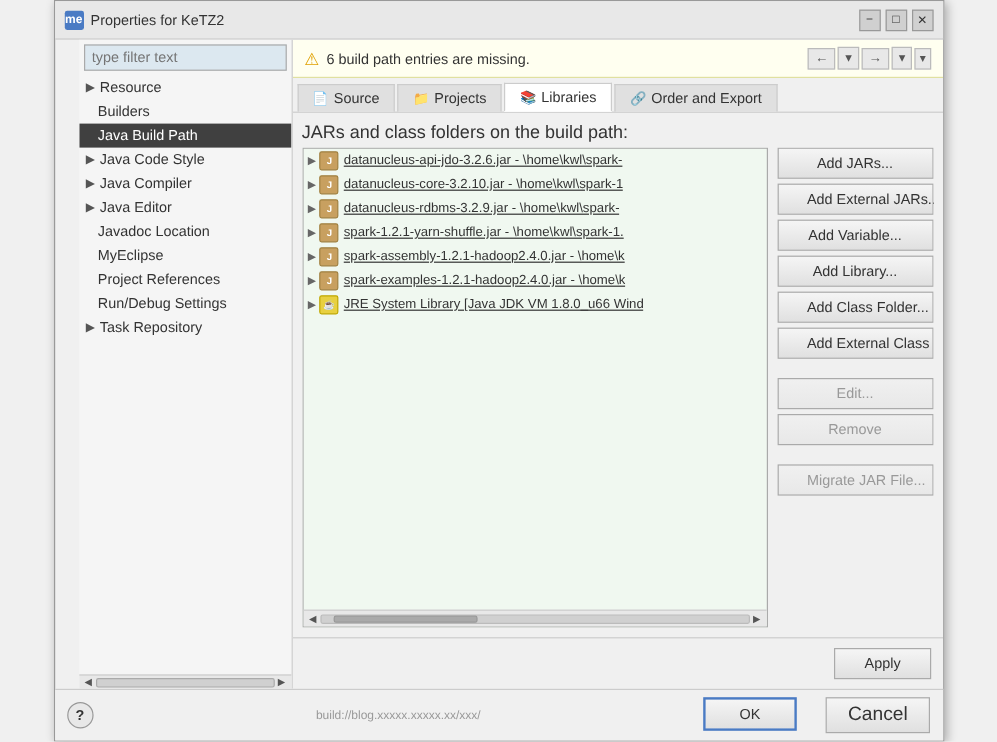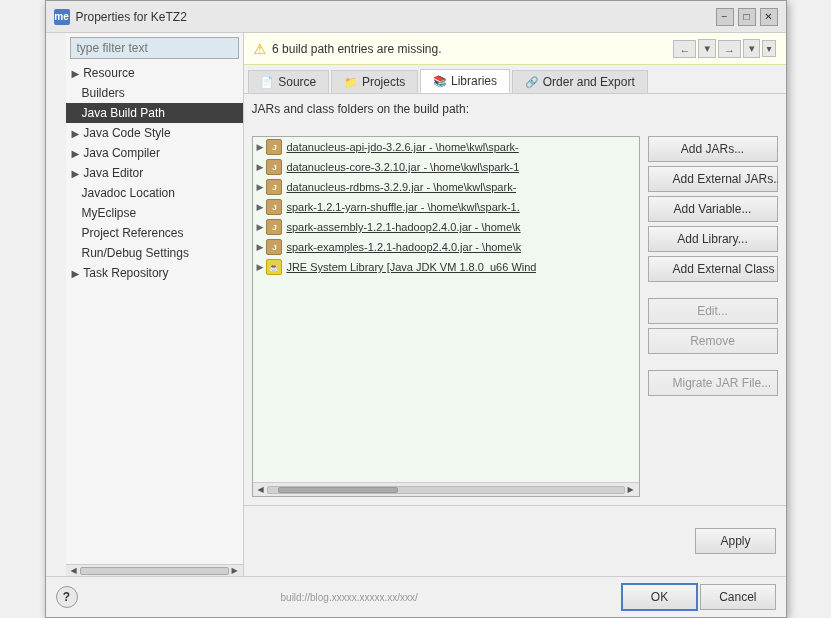--- a/index.html
+++ b/index.html
@@ -226,23 +226,23 @@
     }
     
     .build-path-content {
       flex: 1;
       display: flex;
       flex-direction: column;
       padding: 8px;
       overflow: hidden;
     }
     .section-label {
-      font-size: 12px;
-      color: #333;
-      margin-bottom: 20px;
+      font-size: 15px;
+      color: #333;
+      margin-bottom: 4px;
     }
     .libraries-area {
       flex: 1;
       display: flex;
       gap: 8px;
       overflow: hidden;
     }
     .lib-list-container {
       flex: 1;
       border: 1px solid #aaa;
@@ -354,21 +354,21 @@
       background: linear-gradient(to bottom, #f0f0f0, #e8e8e8);
     }
     .btn-spacer {
       height: 8px;
     }
     
     .bottom-bar {
       display: flex;
       justify-content: flex-end;
       align-items: center;
-      padding: 22px 10px;
+      padding: 8px 10px;
       border-top: 1px solid #ccc;
       background: #f0f0f0;
       flex-shrink: 0;
     }
     .apply-btn {
       padding: 5px 24px;
       background: linear-gradient(to bottom, #f5f5f5, #e0e0e0);
       border: 1px solid #aaa;
       cursor: pointer;
       font-size: 12px;
@@ -398,37 +398,37 @@
       font-weight: bold;
     }
     .footer-url {
       margin-left: auto;
       font-size: 10px;
       color: #999;
     }
     .ok-cancel-area {
       margin-left: auto;
       display: flex;
-      gap: 2px;
-      align-items: center;
+      gap: 24px;
+      align-items: flex-start;
     }
     .ok-btn {
       padding: 5px 28px;
       background: linear-gradient(to bottom, #f5f5f5, #e0e0e0);
       border: 2px solid #4a7bc4;
       cursor: pointer;
       font-size: 12px;
       color: #333;
     }
     .cancel-btn {
       padding: 5px 18px;
       background: linear-gradient(to bottom, #f5f5f5, #e0e0e0);
       border: 1px solid #aaa;
       cursor: pointer;
-      font-size: 12px;
+      font-size: 16px;
       color: #333;
     }
   </style>
 </head>
 <body>
 
 <div class="window">
 
   <div class="titlebar">
     <div class="titlebar-icon">
@@ -576,20 +576,21 @@
               </div>
               <div class="hscroll-arrow">▶</div>
             </div>
           </div>
 
           <div class="buttons-col">
             <button class="action-btn">Add JARs...</button>
             <button class="action-btn">Add External JARs...</button>
             <button class="action-btn">Add Variable...</button>
             <button class="action-btn">Add Library...</button>
+            <button class="action-btn">Add Class Folder...</button>
             <button class="action-btn">Add External Class Folder...</button>
             <div class="btn-spacer"></div>
             <button class="action-btn" disabled="">Edit...</button>
             <button class="action-btn" disabled="">Remove</button>
             <div class="btn-spacer"></div>
             <button class="action-btn" disabled="">Migrate JAR File...</button>
           </div>
         </div>
       </div>
 

